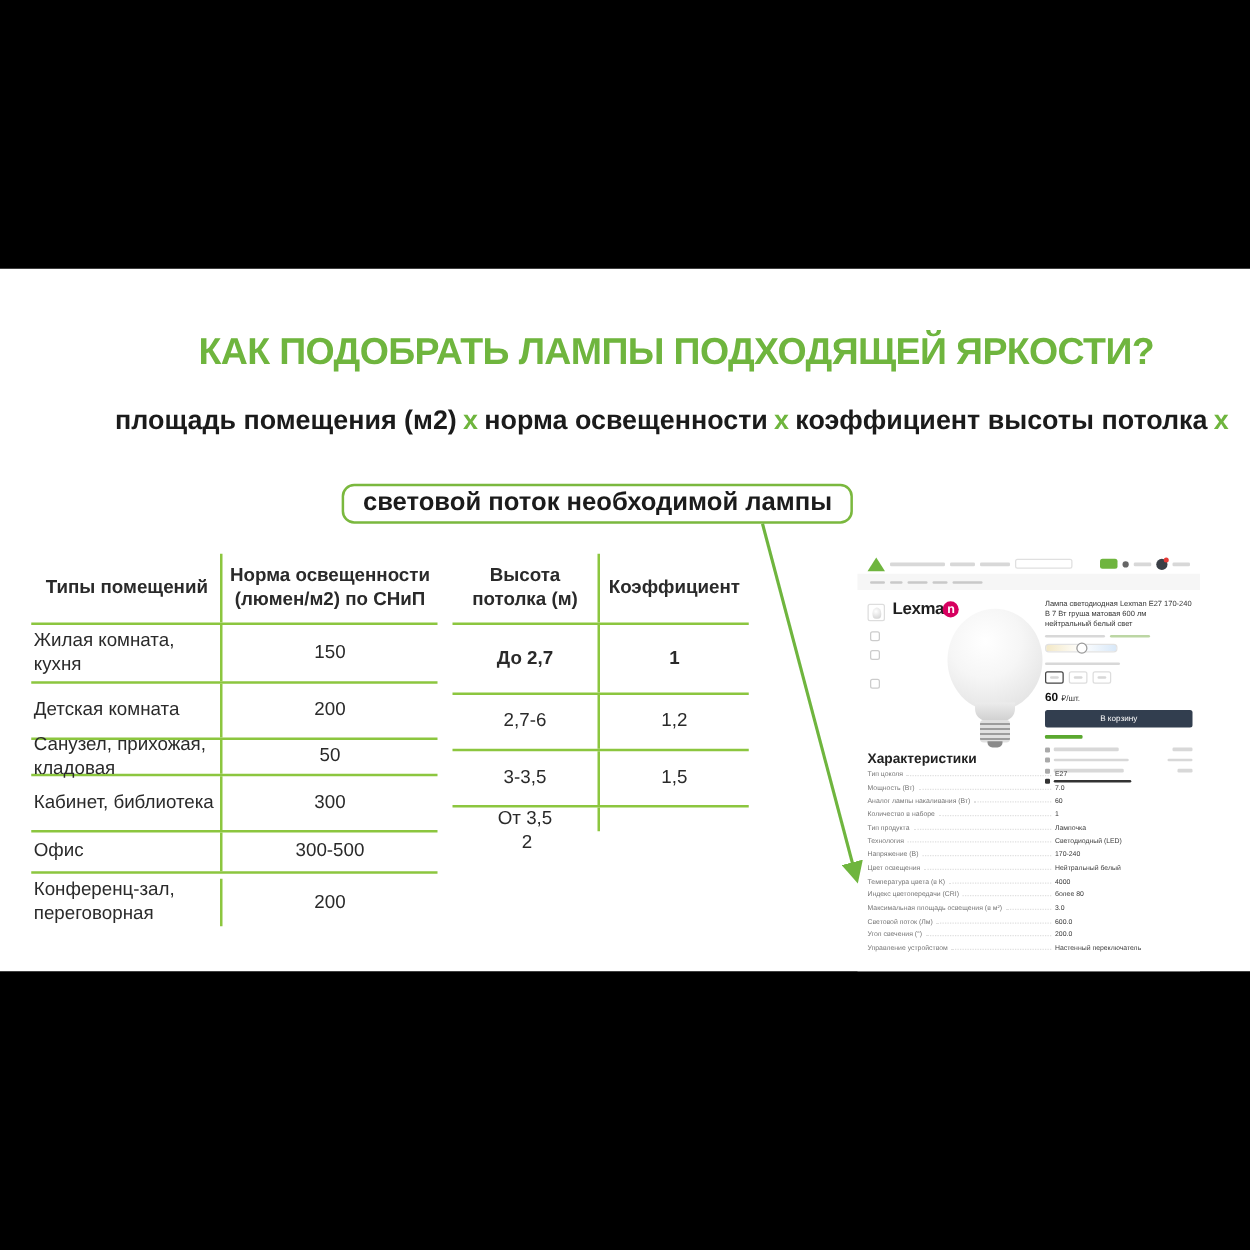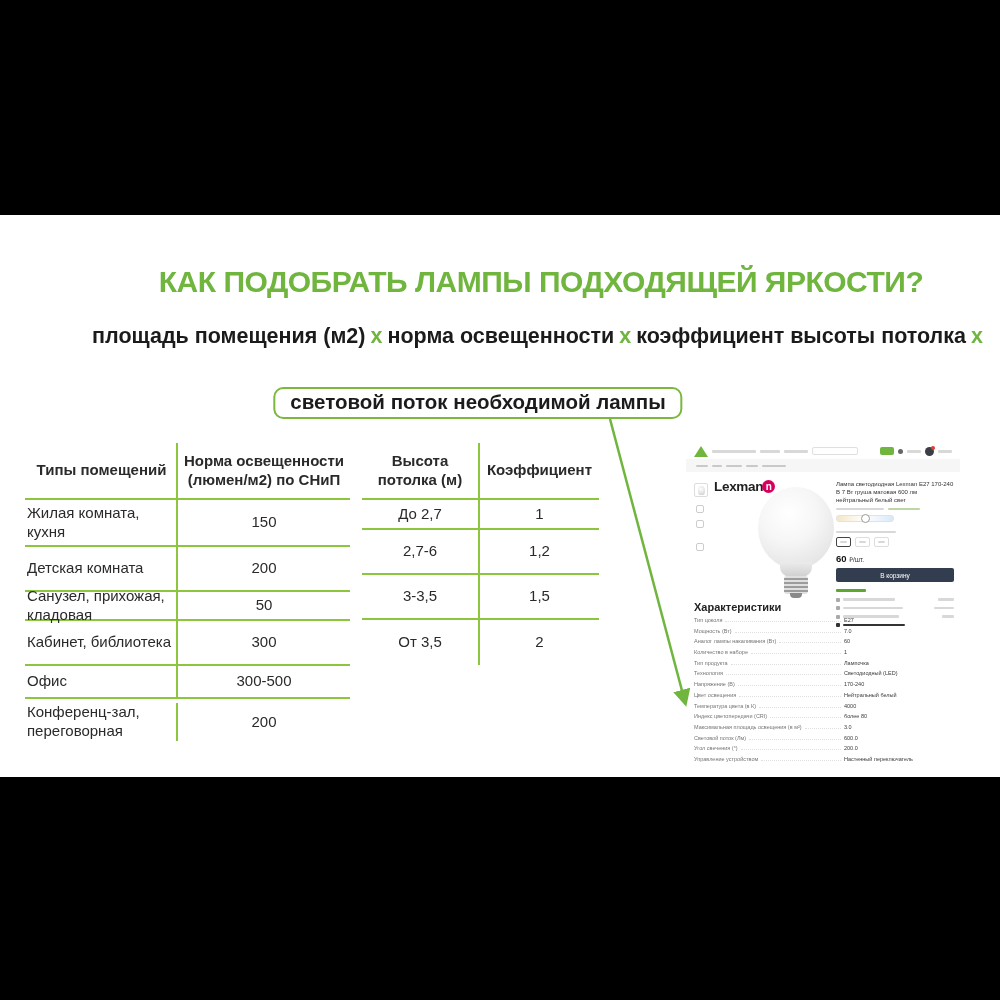--- a/index.html
+++ b/index.html
@@ -143,33 +143,33 @@
         <div class="tcell c0">Конференц-зал, переговорная</div>
         <div class="tcell c1">200</div>
       </div>
     </div>
 
   <div class="tbl tbl-b" id="ceiling-table">
     <div class="trow thead">
       <div class="tcell c0">Высота потолка (м)</div>
       <div class="tcell c1">Коэффициент</div>
     </div>
-  <div class="trow" style="height: 30px;">
+  <div class="trow" style="height: 56px; font-weight: bold;">
         <div class="tcell c0">До 2,7</div>
         <div class="tcell c1">1</div>
       </div>
       <div class="trow" style="height: 45px;">
         <div class="tcell c0">2,7-6</div>
         <div class="tcell c1">1,2</div>
       </div>
       <div class="trow" style="height: 45px;">
         <div class="tcell c0">3-3,5</div>
         <div class="tcell c1">1,5</div>
       </div>
-      <div class="trow" style="height: 45px;">
+      <div class="trow" style="height: 45px; flex-direction: column;">
         <div class="tcell c0">От 3,5</div>
         <div class="tcell c1">2</div>
       </div>
     </div>
 
   <div class="shop">
     <div class="s-head">
       <div class="s-logo"></div>
       <span class="bar" style="width:44px"></span>
       <span class="bar" style="width:20px"></span>
@@ -190,21 +190,21 @@
       <span class="bar" style="width:24px"></span>
     </div>
 
     <div class="s-thumb">
         <div class="mini-bulb"></div>
       </div>
     <div class="s-ico" style="top:62px"></div>
     <div class="s-ico" style="top:77px"></div>
     <div class="s-ico" style="top:100px"></div>
 
-    <div class="s-brand"><span>Lexman</span><span class="n">n</span></div>
+    <div class="s-brand"><span>Lexma</span><span class="n">n</span></div>
 
     <div class="s-bulb">
       <div class="glass"></div>
       <div class="neck"></div>
       <div class="screw"></div>
       <div class="tip"></div>
     </div>
 
     <div class="s-panel">
       <div class="p-title">Лампа светодиодная Lexman E27 170-240 В 7 Вт груша матовая 600 лм нейтральный белый свет</div>

